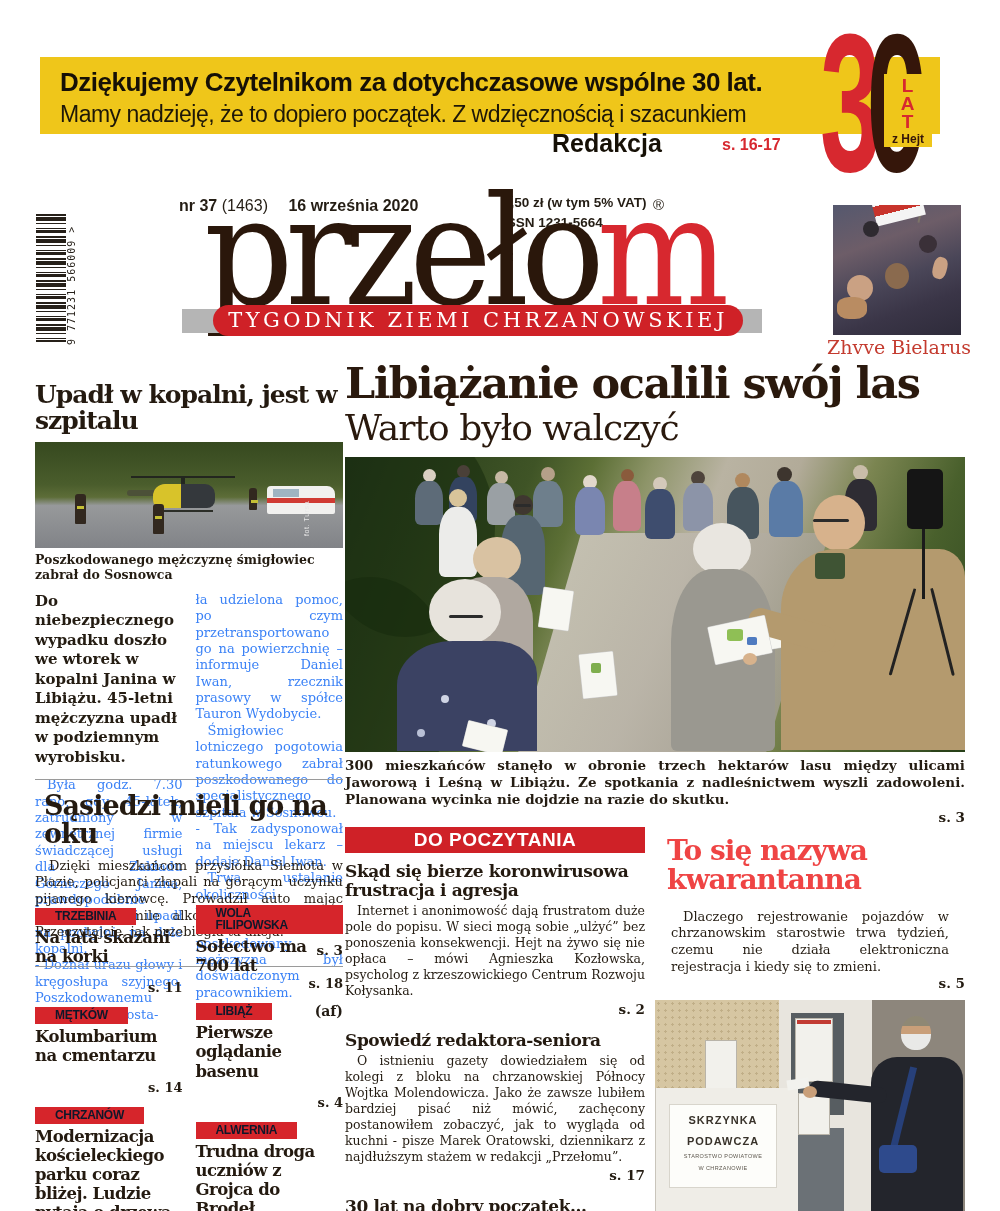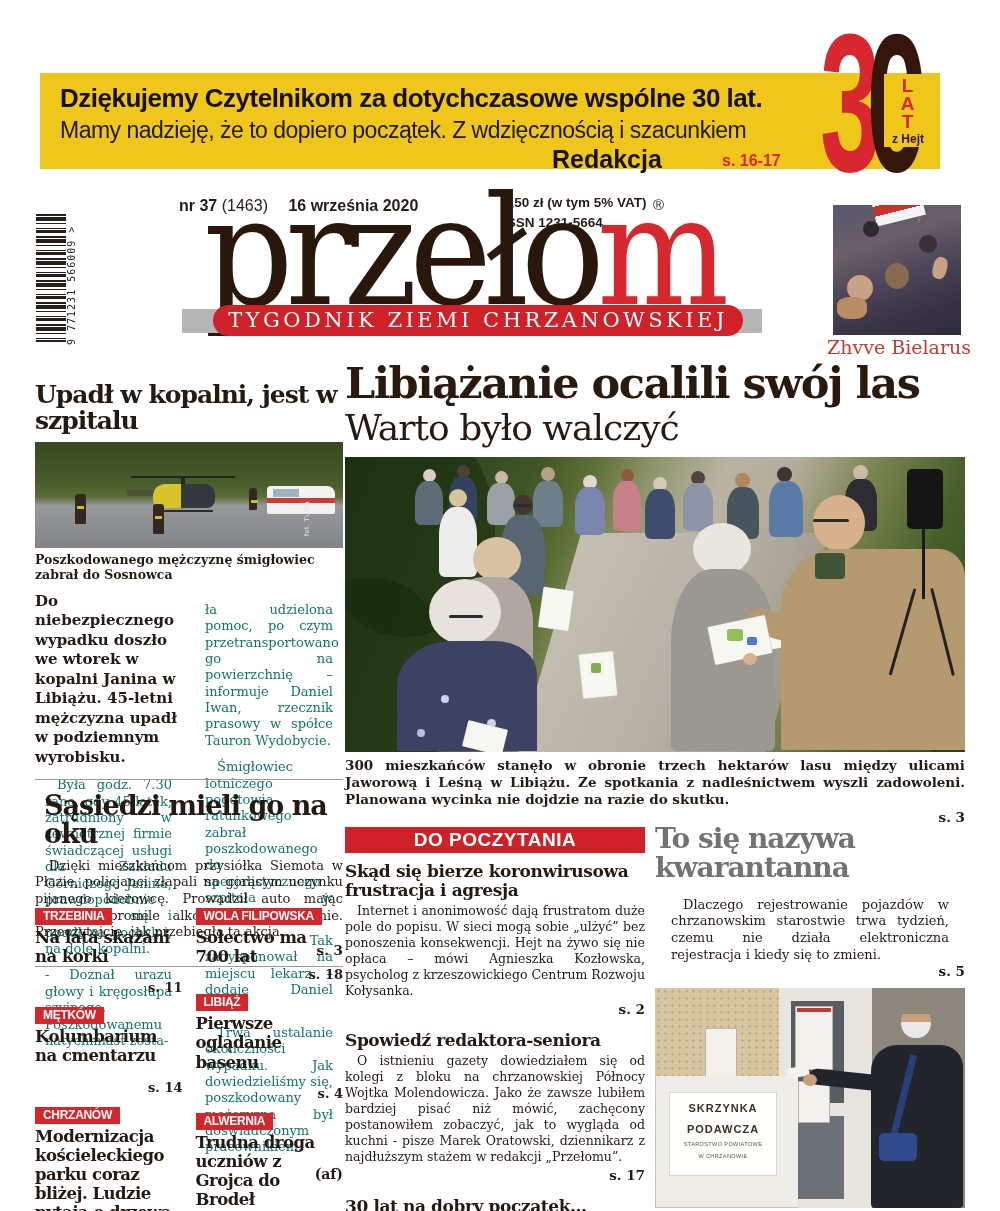--- a/index.html
+++ b/index.html
@@ -1,21 +1,21 @@
 <!DOCTYPE html>
 <html><head>
 <meta charset="utf-8">
 <style>
   html,body{margin:0;padding:0;background:#e9e9e9;}
   .page{position:relative;width:1000px;height:1211px;background:#fff;margin:0 auto;overflow:hidden;
         font-family:"DejaVu Serif",serif;color:#231c14;}
   i,b,em{font-style:normal;}
 
   
-  .banner{position:absolute;left:40px;top:73px;width:900px;height:96px;background:#efc61a;}
+  .banner{position:absolute;left:40px;top:57px;width:900px;height:77px;background:#efc61a;}
   .banner .l1{position:absolute;left:20px;top:11px;font:bold 26px/1.1 "Liberation Sans",sans-serif;
               letter-spacing:-0.5px;color:#161006;}
   .banner .l2{position:absolute;left:20px;top:45px;font:23px/1.1 "Liberation Sans",sans-serif;
               letter-spacing:-0.5px;color:#1d1708;}
   .banner .sig{position:absolute;left:512px;top:72px;font:bold 25px "Liberation Sans",sans-serif;color:#161006;}
   .banner .pg{position:absolute;left:682px;top:79px;font:bold 16px "Liberation Sans",sans-serif;color:#d7282f;}
 
   
   .logo30{position:absolute;left:820px;top:28px;width:130px;height:155px;z-index:6;}
   .logo30 .digits{position:absolute;left:0;top:0;font:bold 196px/0.78 "Liberation Sans",sans-serif;
@@ -76,21 +76,21 @@
   .minephoto .skid{position:absolute;left:120px;top:68px;width:58px;height:2px;background:#2c2e28;}
   .minephoto .fw{position:absolute;width:11px;height:30px;background:#32281f;border-radius:3px 3px 1px 1px;}
   .minephoto .fw:after{content:"";position:absolute;left:2px;top:12px;width:7px;height:3px;background:#c5bf35;}
   .minephoto .amb{position:absolute;right:8px;top:44px;width:68px;height:28px;background:#f1f1ef;border-radius:4px 8px 2px 2px;}
   .minephoto .amb i{position:absolute;left:0;top:12px;width:68px;height:5px;background:#d03a33;display:block;}
   .minephoto .amb em{position:absolute;left:6px;top:3px;width:26px;height:8px;background:#9fb4c2;display:block;}
   .minecap{margin-top:4px;font:bold 12.5px/1.25 "DejaVu Serif",serif;color:#241c12;}
   .minecols{display:flex;gap:13px;margin-top:9px;}
   .minecols .c{width:148px;}
   .minelead{font:bold 15px/1.3 "DejaVu Serif",serif;color:#241c12;}
-  .minebody p{margin:10px;font:13px/1.26 "DejaVu Serif",serif;text-align:justify;color:#0f766e;}
+  .minebody p{margin:0;font:13px/1.26 "DejaVu Serif",serif;text-align:justify;color:#3b82f6;}
   .minebody p.ind{text-indent:12px;}
   .mine .byline{font:bold 14px "DejaVu Serif",serif;text-align:right;margin-top:2px;}
 
   
   .forest{position:absolute;left:345px;top:362px;width:620px;}
   .forest h1{margin:0;font:bold 43px/1.0 "DejaVu Serif",serif;letter-spacing:-1.5px;color:#2a190d;}
   .forest .sub{margin-top:4px;font:36px/1.05 "DejaVu Serif",serif;letter-spacing:-1px;color:#2a190d;}
   .fphoto{width:620px;height:295px;margin-top:10px;
      background:linear-gradient(112deg,#24371c 0%,#31461f 14%,#3f5426 26%,#5c6f35 34%,#8d9468 42%,
                 #b9b3a2 52%,#b2ab99 62%,#7b8551 72%,#49602c 84%,#2f471f 100%);}
@@ -107,38 +107,38 @@
   .neigh{position:absolute;left:35px;top:779px;width:308px;border-top:1px solid #9a9a9a;
          border-bottom:1px solid #9a9a9a;padding:3px 0 8px;}
   .neigh h2{margin:9px;font:bold 27px/1.05 "DejaVu Serif",serif;letter-spacing:-1px;color:#241a10;}
   .neigh p{margin:7px 0 0;font:13px/1.28 "DejaVu Serif",serif;text-align:justify;text-indent:14px;color:#241c12;}
   .neigh .pageref{margin-top:1px;}
 
   
   .teasers{position:absolute;left:35px;top:905px;width:308px;display:flex;gap:13px;}
   .teasers .tcol{width:148px;}
   .titem{margin-bottom:9px;}
-  .ttag{display:inline-block;background:#d6252b;color:#ffffff;font:bold 12px/1 "Liberation Sans",sans-serif;
-        letter-spacing:-0.3px;padding:2px 8px 3px;}
+  .ttag{display:inline-block;background:#d6252b;color:#0f172a;font:bold 12px/1 "Liberation Sans",sans-serif;
+        letter-spacing:-0.3px;padding:2px 20px 3px;}
   .ttitle{margin-top:3px;font:bold 16.5px/1.16 "DejaVu Serif",serif;letter-spacing:-0.5px;color:#241a10;}
   .tpage{font:bold 13px "DejaVu Serif",serif;text-align:right;color:#241c12;margin-top:6px;}
   .tpage.big{margin-top:14px;}
 
   
   .reading{position:absolute;left:345px;top:827px;width:300px;}
   .rbanner{height:26px;background:#cf2127;color:#fff;text-align:center;
            font:bold 19px/26px "Liberation Sans",sans-serif;letter-spacing:0.5px;}
   .ritem h3{margin:0;font:bold 17px/1.12 "DejaVu Serif",serif;letter-spacing:-0.4px;color:#241a10;}
   .ritem p{margin:3px 0 0;font:12.5px/1.28 "DejaVu Serif",serif;text-align:justify;text-indent:12px;color:#241c12;}
   .ritem .pageref{margin-top:2px;}
   .r1{margin-top:9px;} .r2{margin-top:14px;} .r3{margin-top:14px;}
 
   
   .quar{position:absolute;left:655px;top:824px;width:310px;}
-  .quar h2{margin:0;font:bold 28px/1.05 "DejaVu Serif",serif;letter-spacing:-1px;color:#737373;}
+  .quar h2{margin:12px;font:bold 28px/1.05 "DejaVu Serif",serif;letter-spacing:-1px;color:#ef4444;}
   .quar .intro{margin:14px 16px 0;font:13px/1.28 "DejaVu Serif",serif;text-align:justify;text-indent:12px;color:#241c12;}
   .qphoto{width:310px;height:220px;margin-top:9px;background:#8d867c;}
   .qphoto .wall{position:absolute;left:0;top:0;width:44%;height:100%;background:#d6c6a2;
      background-image:radial-gradient(#c0ae87 1px,transparent 1.4px);background-size:7px 7px;}
   .qphoto .frame{position:absolute;left:40%;top:0;width:30%;height:100%;background:#e8e5de;}
   .qphoto .glass{position:absolute;left:44%;top:6%;width:17%;height:46%;background:#575d61;}
   .qphoto .glass2{position:absolute;left:44%;top:58%;width:17%;height:38%;background:#6b7176;}
   .qphoto .poster{position:absolute;background:#f2f1ec;border:1px solid #b9b4a9;}
   .qphoto .poster i{display:block;height:4px;background:#c23b33;margin:1px;}
   .qphoto .box{position:absolute;left:0;top:40%;width:46%;height:60%;background:#efede7;

